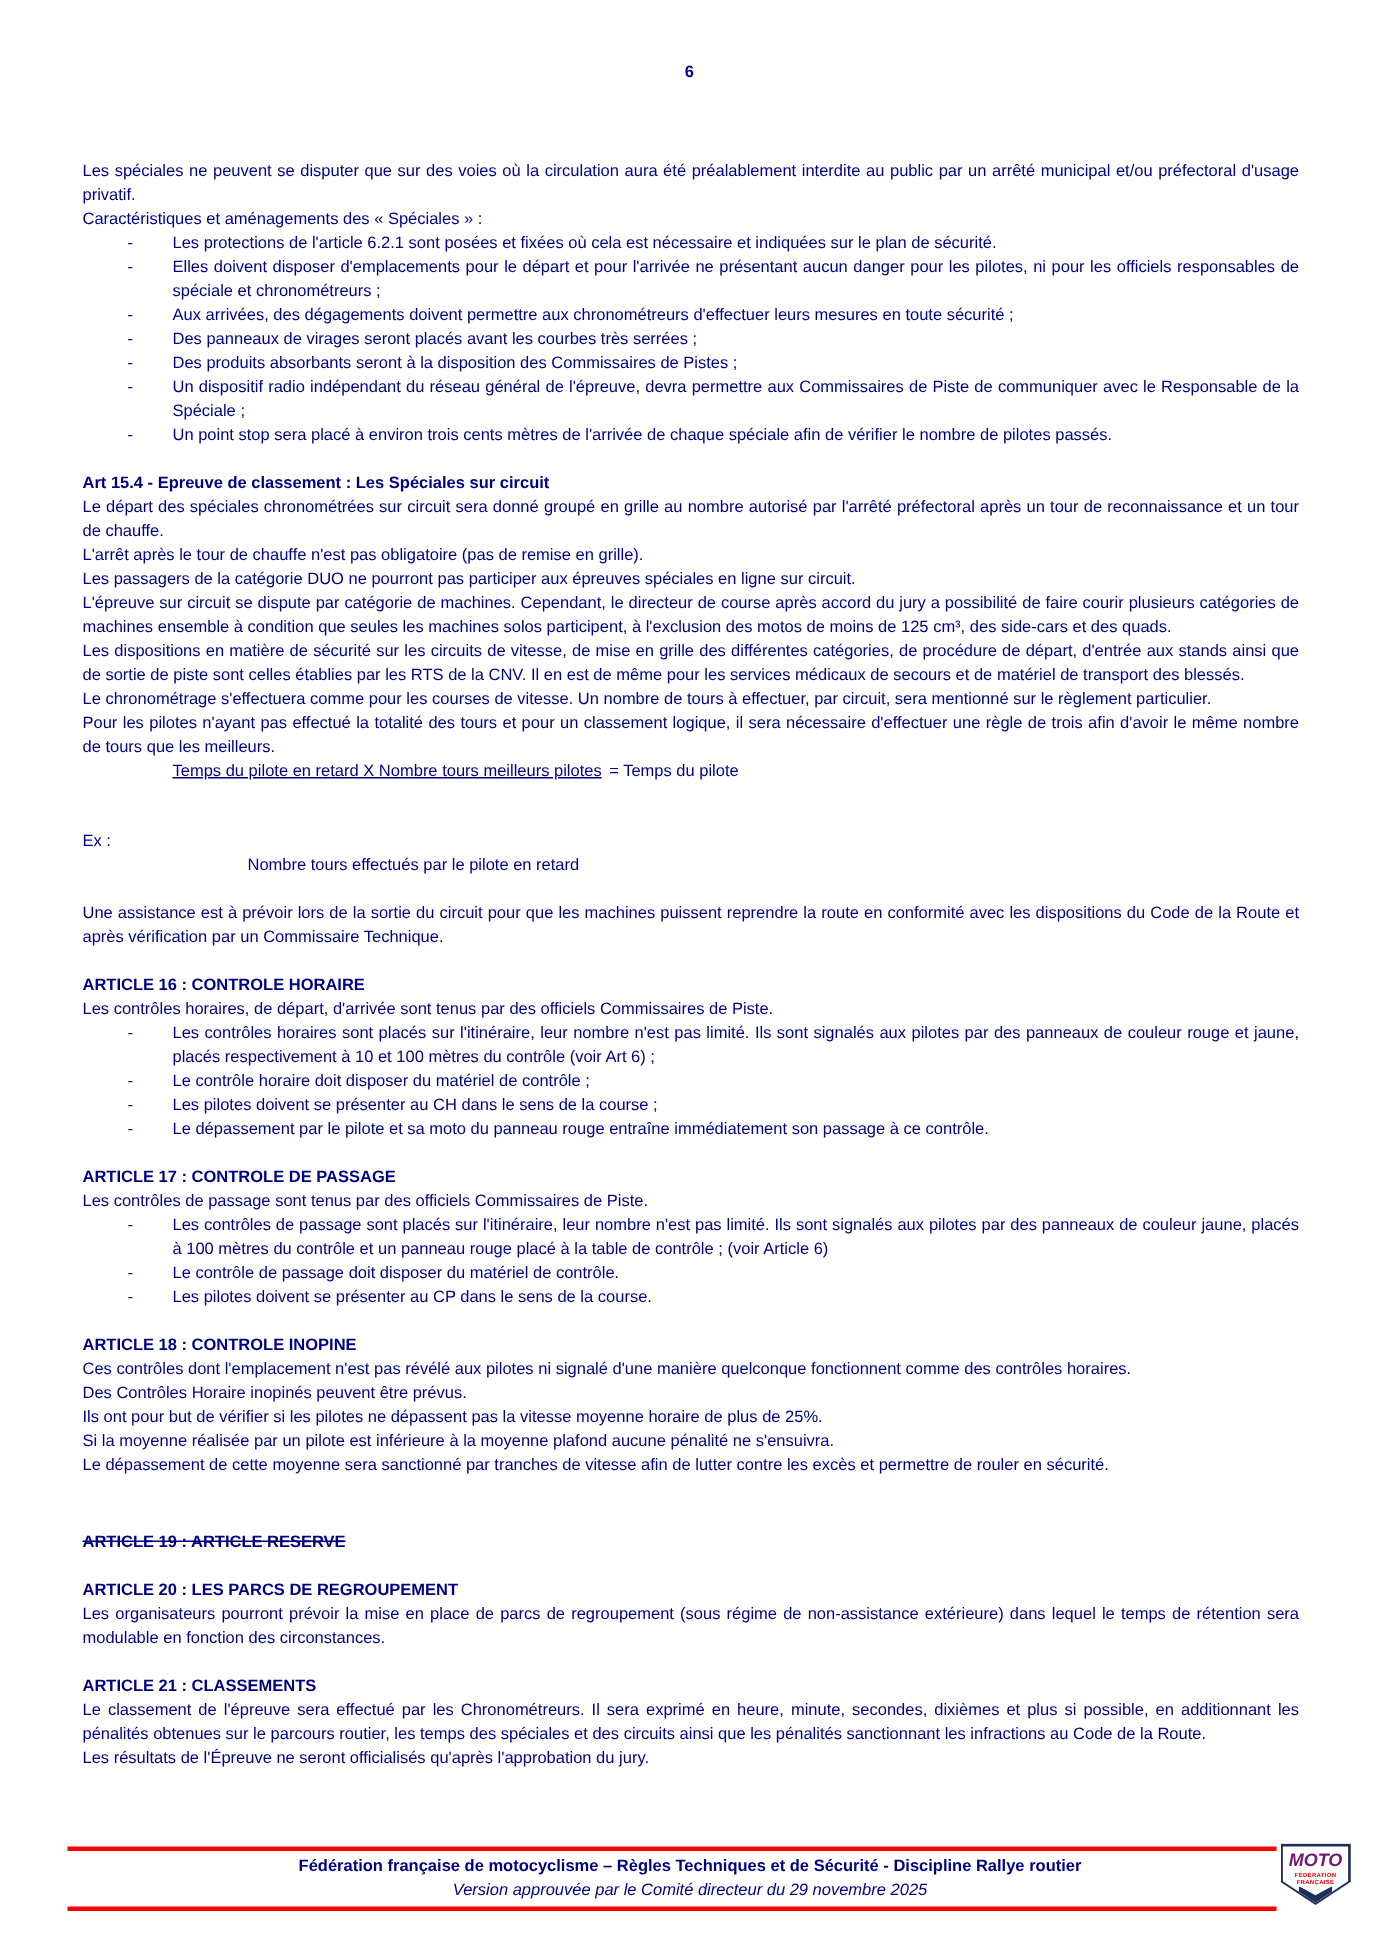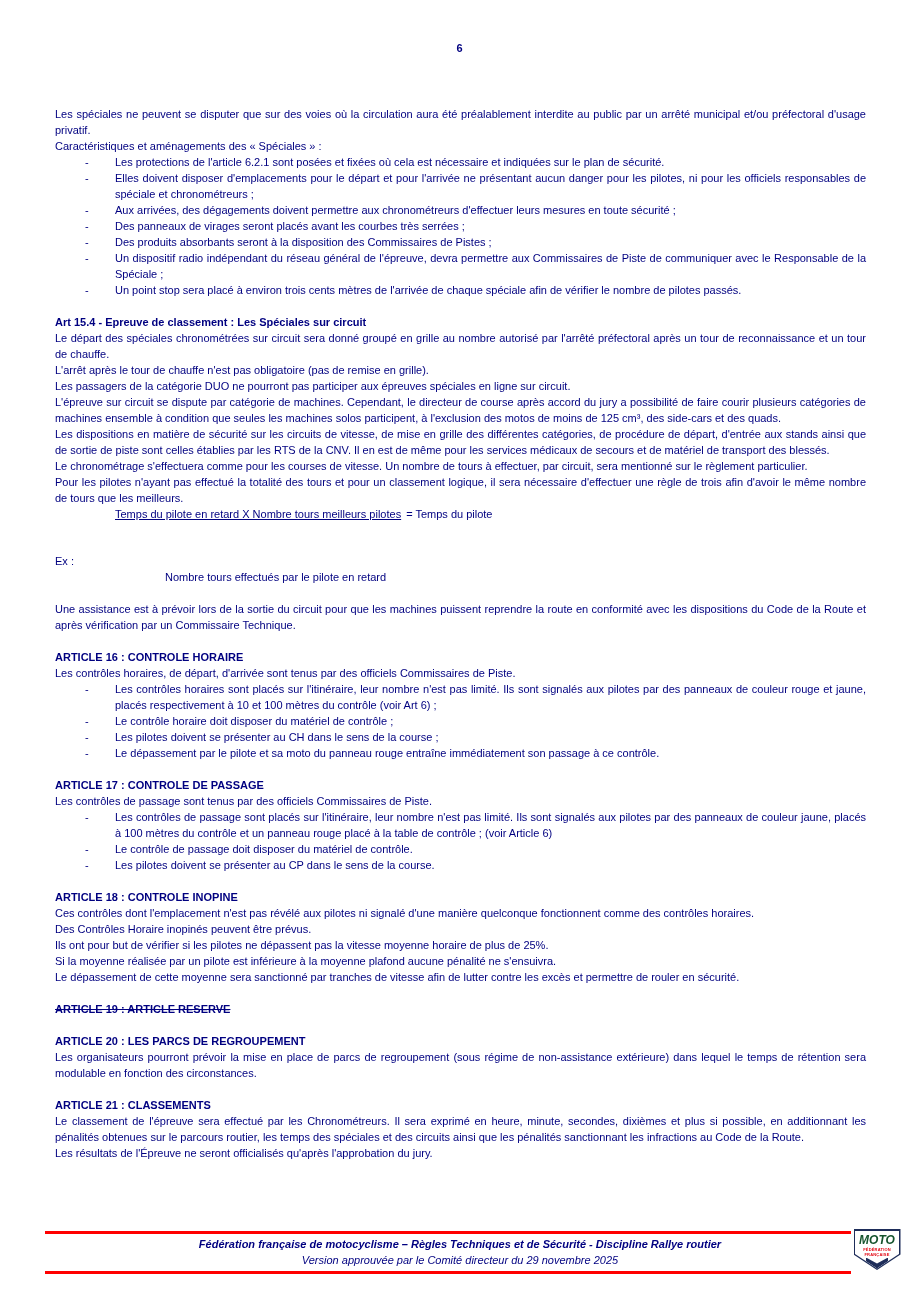--- a/index.html
+++ b/index.html
@@ -5,45 +5,45 @@
   html,body{margin:0;padding:0;background:#ffffff;}
   .page{
     position:relative;width:919px;height:1300px;background:#ffffff;overflow:hidden;
     font-family:"Liberation Sans",sans-serif;color:#000080;font-size:11px;line-height:16px;
   }
   .pagenum{position:absolute;top:40px;left:0;width:919px;text-align:center;font-weight:700;}
   .doc{position:absolute;top:106px;left:55px;width:811px;}
   .p{text-align:justify;}
   .line{text-align:left;}
   .h{font-weight:700;text-align:left;}
-  .strike{text-decoration:line-through;}
+  .strike{text-decoration:line-through;margin-top:19px;}
   .gap{height:16px;}
   .blt{display:flex;}
   .dash{flex:0 0 60px;padding-left:30px;box-sizing:border-box;}
   .txt{flex:1;text-align:justify;}
   .b{font-weight:400;}
   .frow1{display:flex;}
   .fex{flex:0 0 60px;margin-top:47px;}
   .fnum{text-decoration:underline;}
   .feq{margin-left:5px;}
   .frow2{padding-left:110px;}
   
   .footer-rule{position:absolute;left:45px;width:830px;height:3px;background:#ff0000;}
   .fr-top{top:1231px;}
   .fr-bottom{top:1271px;}
   .footer-text{position:absolute;left:45px;top:1236px;width:830px;text-align:center;}
-  .f1{font-weight:700;font-style:italic;}
+  .f1{font-weight:700;}
   .f2{font-style:italic;}
   .logo{position:absolute;left:851px;top:1229px;width:52px;height:48px;background:#ffffff;z-index:5;
         display:flex;align-items:flex-start;justify-content:center;}
   .shield-outer{width:47px;height:41px;background:#1e2d5a;position:relative;
         clip-path:polygon(0 0,100% 0,100% 62%,50% 100%,0 62%);}
   .shield-inner{position:absolute;left:1.5px;top:1.5px;width:44px;height:38px;background:#ffffff;
         clip-path:polygon(0 0,100% 0,100% 62%,50% 100%,0 62%);text-align:center;}
-  .moto{font-weight:700;font-style:italic;font-size:12px;line-height:13px;color:#14532d;margin-top:3px;}
+  .moto{font-weight:700;font-style:italic;font-size:12px;line-height:13px;color:#701a75;margin-top:3px;}
   .fed{font-size:4px;line-height:5px;color:#e30613;font-weight:700;letter-spacing:0.2px;}
   .chev{margin:1px auto 0;width:22px;height:11px;background:#1e2d5a;
         clip-path:polygon(0 0,50% 55%,100% 0,100% 35%,50% 100%,0 35%);}
 </style>
 </head>
 <body>
 
 <div class="page">
 
   <div class="pagenum">6</div>

